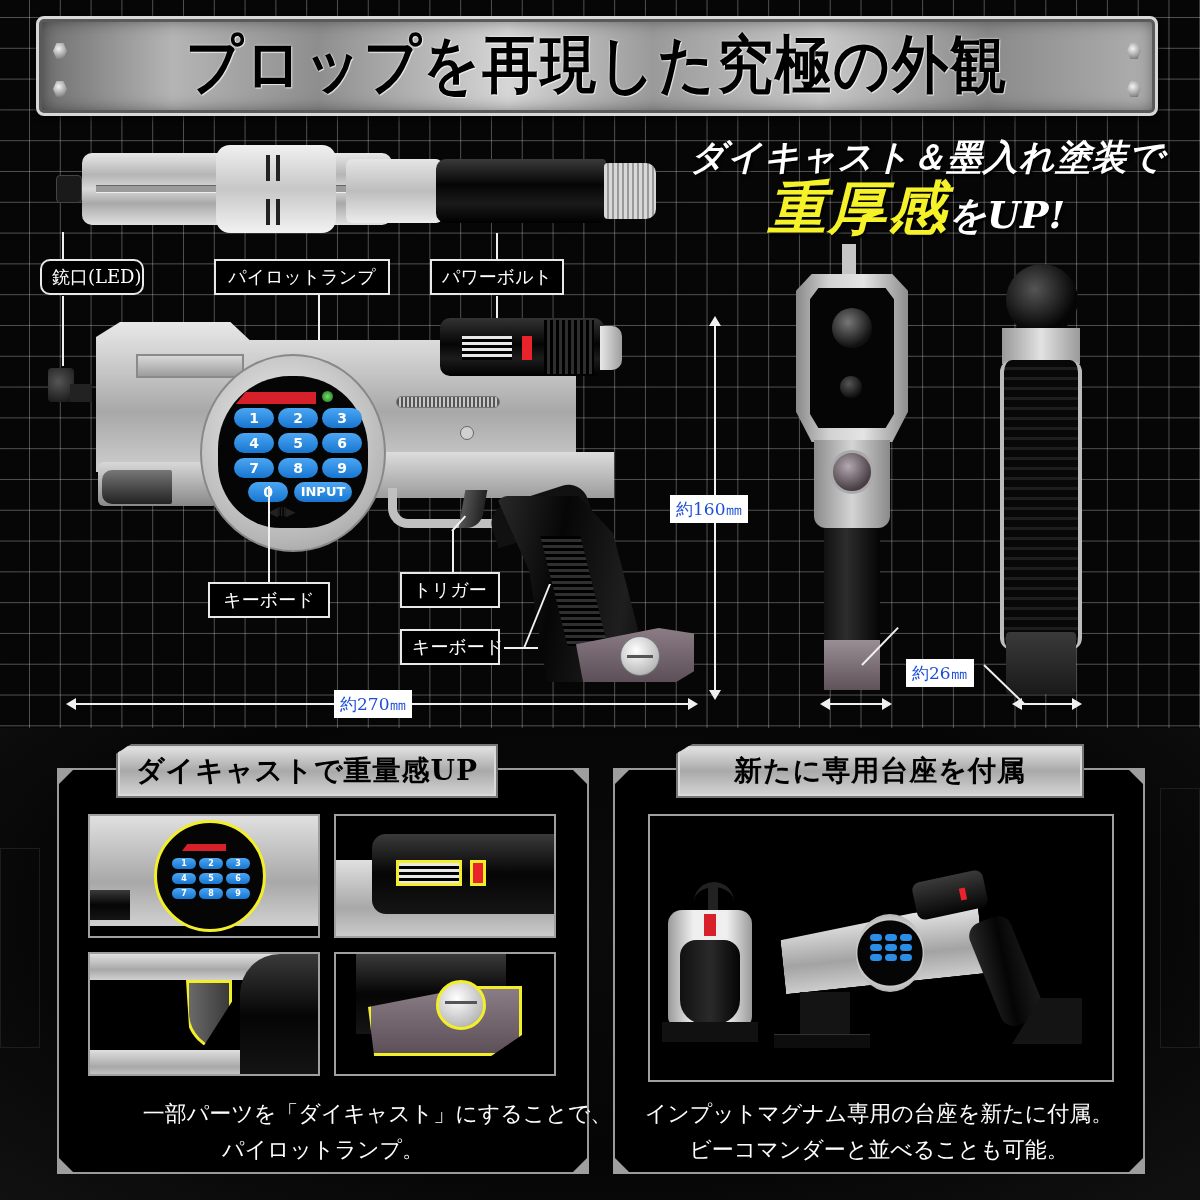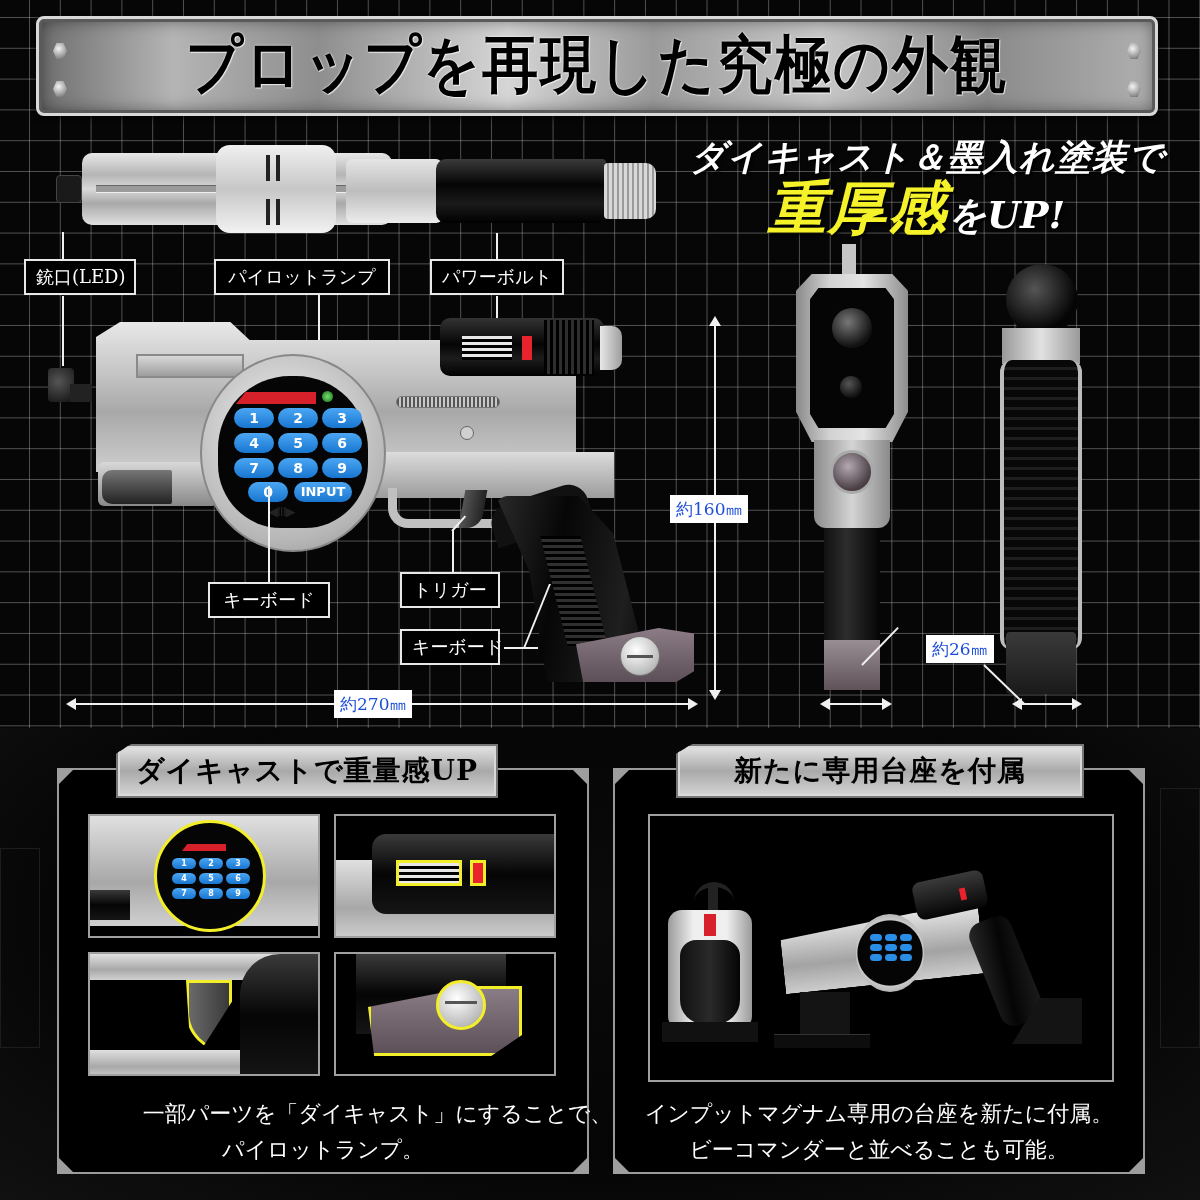--- a/index.html
+++ b/index.html
@@ -240,21 +240,21 @@
 <div class="tagline2">
   <span class="yellow">重厚感</span><span class="white">をUP!</span>
 </div>
 
 <div class="leader" style="left:62px;top:232px;width:2px;height:34px;"></div>
 <div class="leader" style="left:62px;top:296px;width:2px;height:70px;"></div>
 <div class="leader" style="left:318px;top:292px;width:2px;height:96px;"></div>
 <div class="leader" style="left:496px;top:233px;width:2px;height:34px;"></div>
 <div class="leader" style="left:496px;top:296px;width:2px;height:36px;"></div>
 
-<div class="label-box" style="left:24px;top:259px;width:112px;">銃口(LED)</div>
+<div class="label-box" style="left:40px;top:259px;width:104px;border-radius:10px;">銃口(LED)</div>
 <div class="label-box" style="left:214px;top:259px;width:176px;">パイロットランプ</div>
 <div class="label-box" style="left:430px;top:259px;width:134px;">パワーボルト</div>
 
 <div class="sideview">
   <div class="sv-muzzle1"></div>
   <div class="sv-muzzle2"></div>
   <div class="sv-slide"></div>
   <div class="sv-window"></div>
   <div class="sv-under"></div>
   <div class="sv-underbarrel"></div>
@@ -323,21 +323,21 @@
   <div class="rv-ball"></div>
   <div class="rv-neck"></div>
   <div class="rv-grip"></div>
   <div class="rv-butt"></div>
 </div>
 
 <div class="arrow-h" style="left:822px;top:703px;width:68px;"></div>
 <div class="arrow-h" style="left:1014px;top:703px;width:66px;"></div>
 <div class="leader" style="left:862px;top:664px;width:52px;height:2px;transform:rotate(-46deg);transform-origin:left;"></div>
 <div class="leader" style="left:984px;top:664px;width:56px;height:2px;transform:rotate(44deg);transform-origin:left;"></div>
-<div class="dim-label" style="left:906px;top:635px;margin-left:20px;">約26㎜</div>
+<div class="dim-label" style="left:906px;top:659px;">約26㎜</div>
 
 <div class="panel panel-left">
   <div class="panel-corner-tl"></div>
   <div class="panel-corner-tr"></div>
 </div>
 <div class="panel-tab panel-tab-left">ダイキャストで重量感UP</div>
 
 <div class="thumb" style="left:88px;top:814px;width:232px;height:124px;">
   <div class="t-silver" style="left:0;top:0;width:232px;height:110px;"></div>
   <div class="t-black" style="left:0;top:74px;width:40px;height:30px;"></div>

